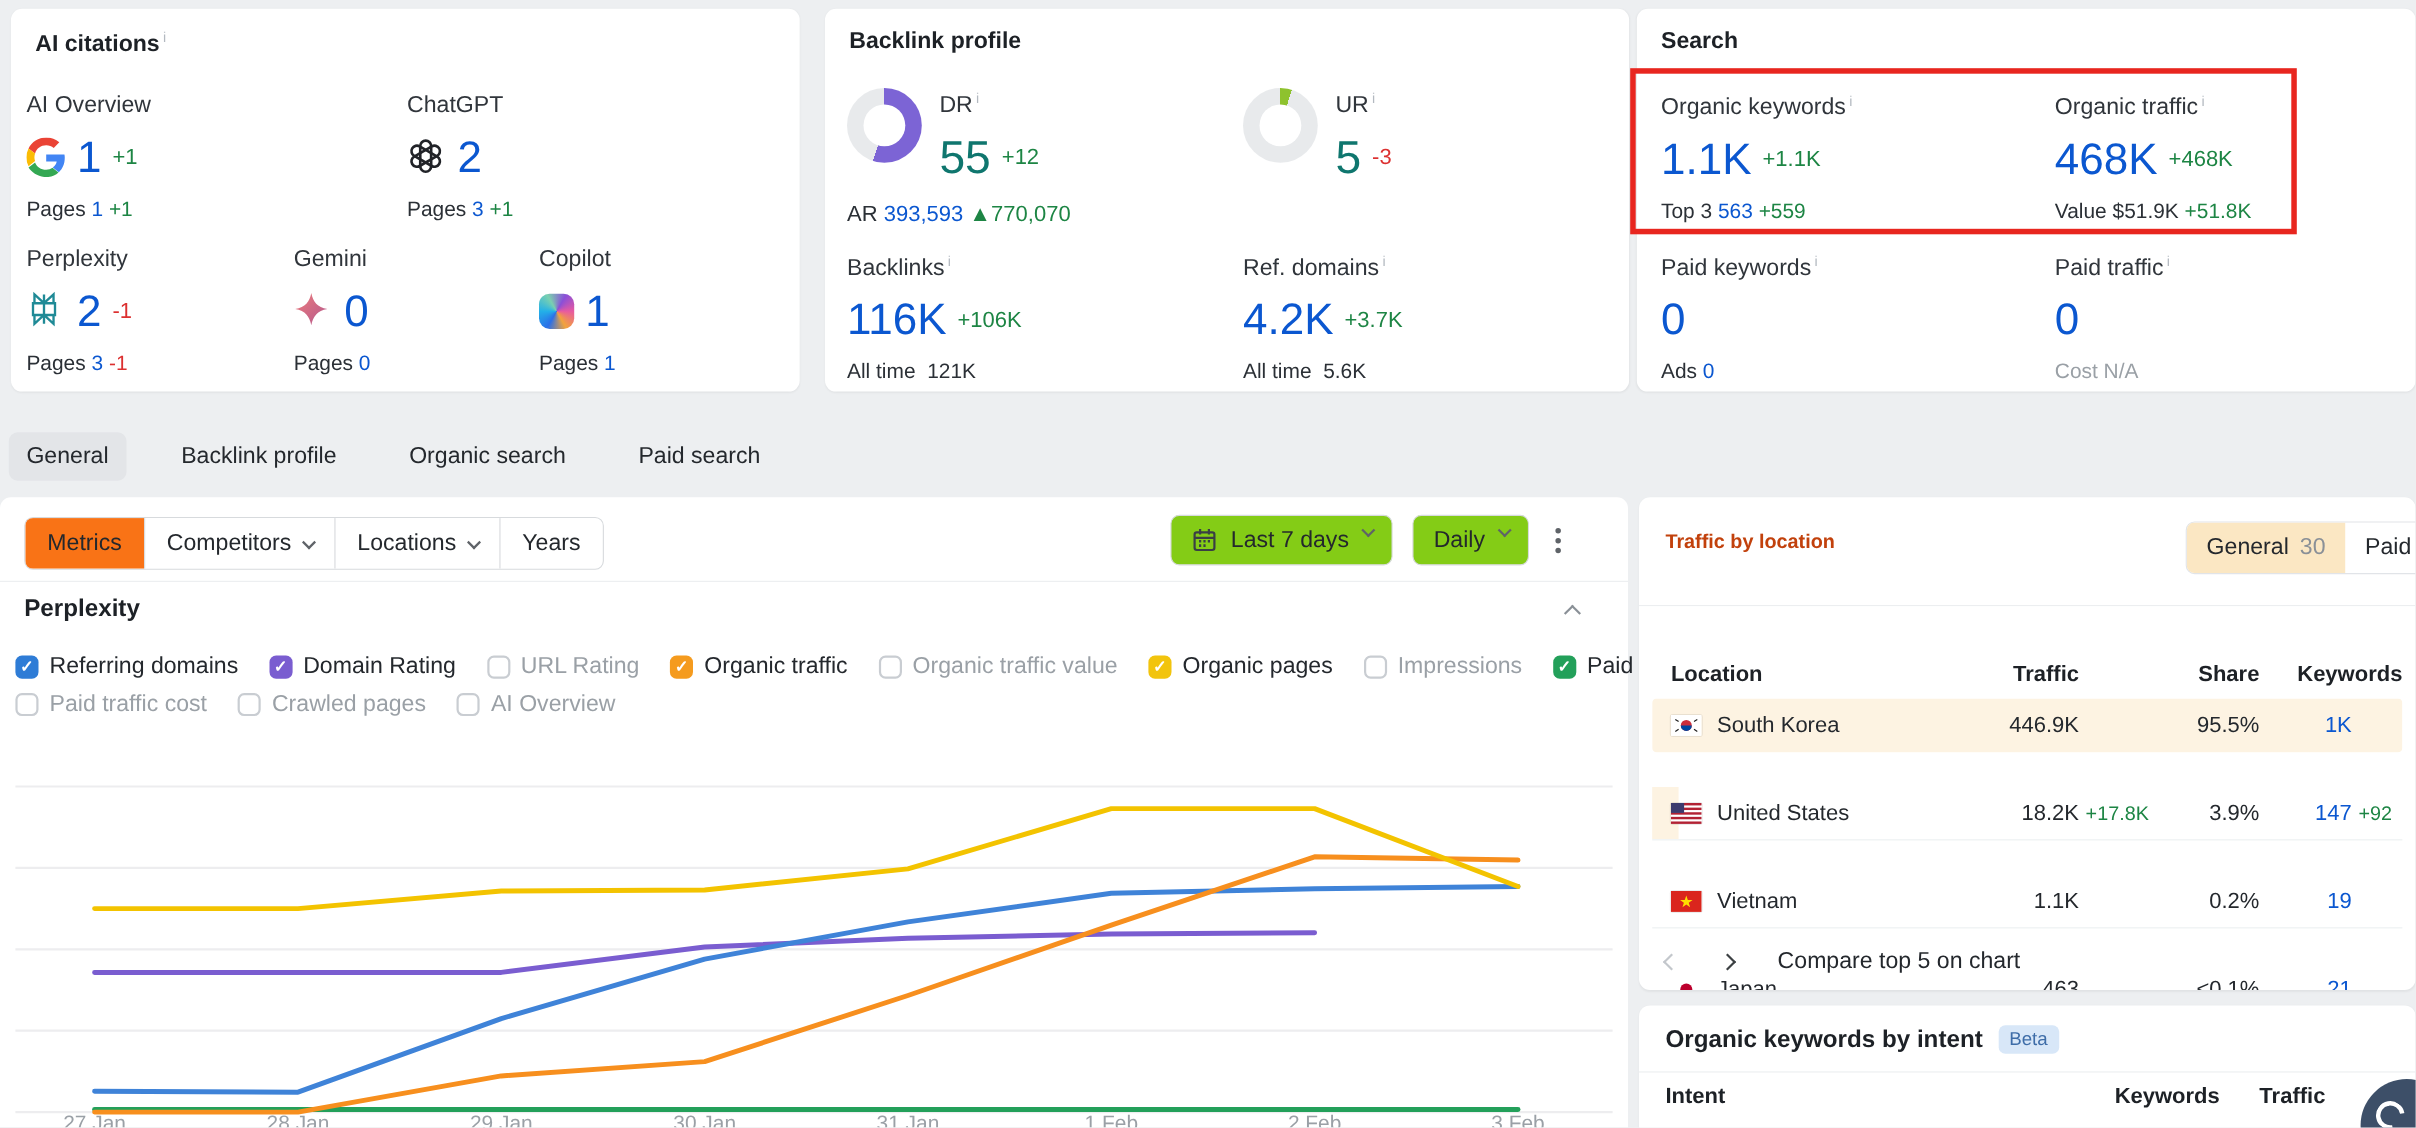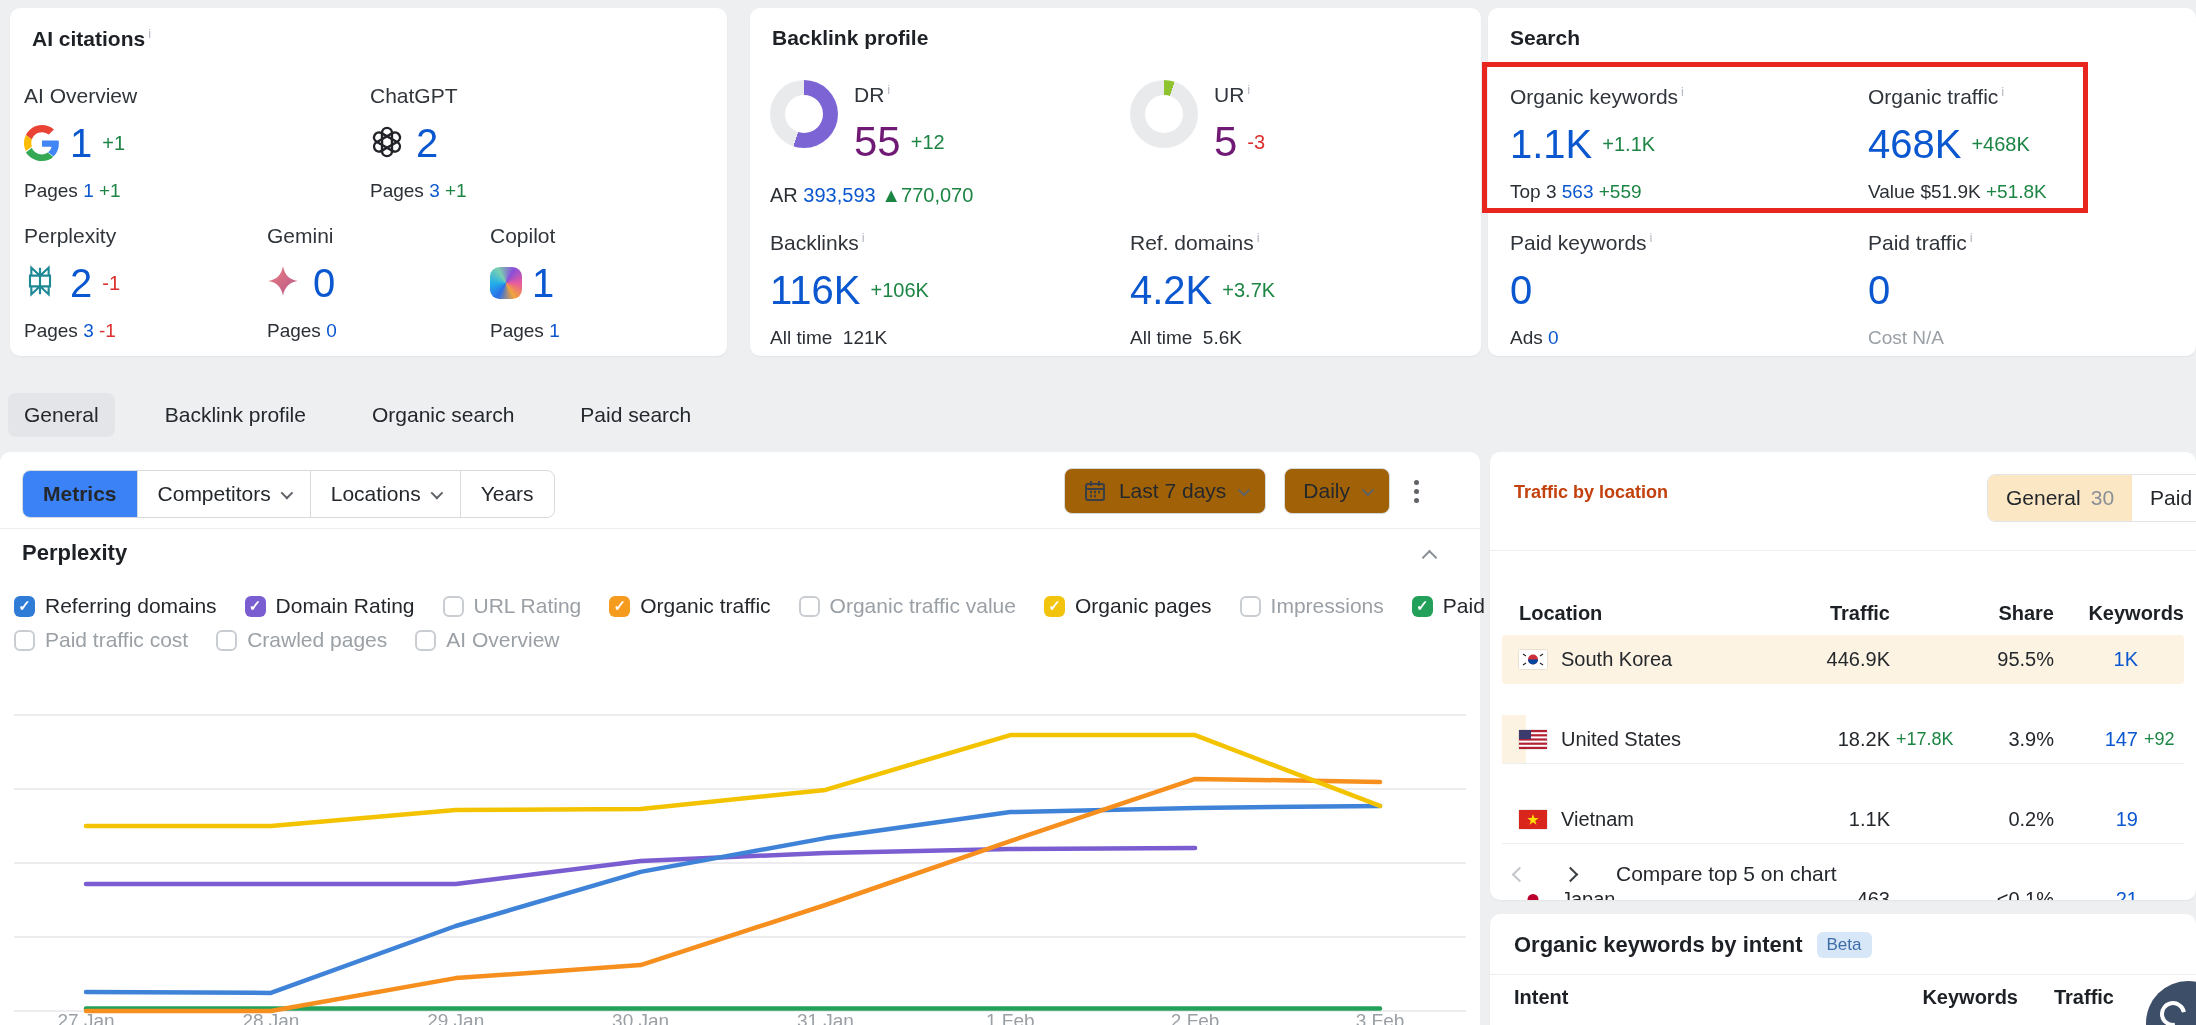--- a/index.html
+++ b/index.html
@@ -14,21 +14,21 @@
   
   #card-ai   { left:10px;  top:8px; width:717px; height:348px; }
   #card-bl   { left:750px; top:8px; width:731px; height:348px; }
   #card-se   { left:1488px;top:8px; width:708px; height:348px; }
   .ct { position:absolute; left:22px; top:18px; }
 
   .ai-item { position:absolute; }
   .m-label { font-size:21px; color:#30353b; white-space:nowrap; }
   .val-row { display:flex; align-items:center; gap:10px; margin-top:10px; height:50px; }
   .big-num { font-size:40px; color:#0b57d0; }
-  .big-num.dark { color:#701a75; font-size:42px; }
+  .big-num.dark { color:#0f766e; font-size:42px; }
   .delta { font-size:20px; }
   .delta-up { color:#1d8544; }
   .delta-down { color:#dc3030; }
   .sub-row { font-size:19px; color:#2b3036; margin-top:12px; white-space:nowrap; }
   .sub-row .v-blue { color:#0b57d0; }
   .sub-row .v-dark { color:#2b3036; }
   .sub-row .v-muted, .sub-row.muted { color:#9aa0a6; }
   .sub-row .d-up { color:#1d8544; }
   .sub-row .d-down { color:#dc3030; }
 
@@ -50,26 +50,26 @@
   .tab.active { background:#e3e5e8; }
 
   
   #main { position:absolute; left:0; top:452px; width:1480px; height:573px; background:#fff;
     border-radius:10px 10px 0 0; }
   #seg-group { position:absolute; left:22px; top:18px; display:flex; border:1px solid #d7dadd;
     border-radius:8px; overflow:hidden; background:#fff; }
   .seg { display:flex; align-items:center; gap:10px; padding:11px 20px; font-size:21px;
     border-left:1px solid #d7dadd; cursor:pointer; white-space:nowrap; }
   .seg:first-child { border-left:none; }
-  .seg.selected { background:#3b82f6;font-weight:bold; }
+  .seg.selected { background:#f97316; }
   .chev { width:9px; height:9px; border-right:2px solid #5f6368; border-bottom:2px solid #5f6368;
     transform:rotate(45deg) translateY(-2px); display:inline-block; }
   #right-controls { position:absolute; right:55px; top:16px; display:flex; align-items:center; gap:18px; }
-  .btn { display:flex; align-items:center; gap:12px; padding:10px 18px; font-size:21px;
-    border:1px solid #d7dadd; border-radius:8px; background:#a16207; cursor:pointer; white-space:nowrap; }
+  .btn { display:flex; align-items:flex-start; gap:12px; padding:10px 18px; font-size:21px;
+    border:1px solid #d7dadd; border-radius:8px; background:#84cc16; cursor:pointer; white-space:nowrap; }
   #kebab { display:flex; flex-direction:column; gap:4px; padding:6px; cursor:pointer; }
   #kebab span { width:5px; height:5px; border-radius:50%; background:#5f6368; }
   #main-divider { position:absolute; left:0; top:76px; width:1480px; height:1px; background:#eceef0; }
   #perf-title { position:absolute; left:22px; top:88px; font-size:22px; font-weight:bold; color:#1d2126; }
   #collapse-chevron { position:absolute; left:1424px; top:100px; width:11px; height:11px;
     border-right:2px solid #8a9097; border-bottom:2px solid #8a9097; transform:rotate(225deg); cursor:pointer; }
   .cb-row { position:absolute; left:14px; display:flex; align-items:center; gap:28px; height:28px; }
   #cb-row1 { top:140px; } #cb-row2 { top:174px; }
   .cb-item { display:flex; align-items:center; gap:10px; cursor:pointer; }
   .cb { width:21px; height:21px; border-radius:6px; border:2px solid #c9cdd2; background:#fff;

